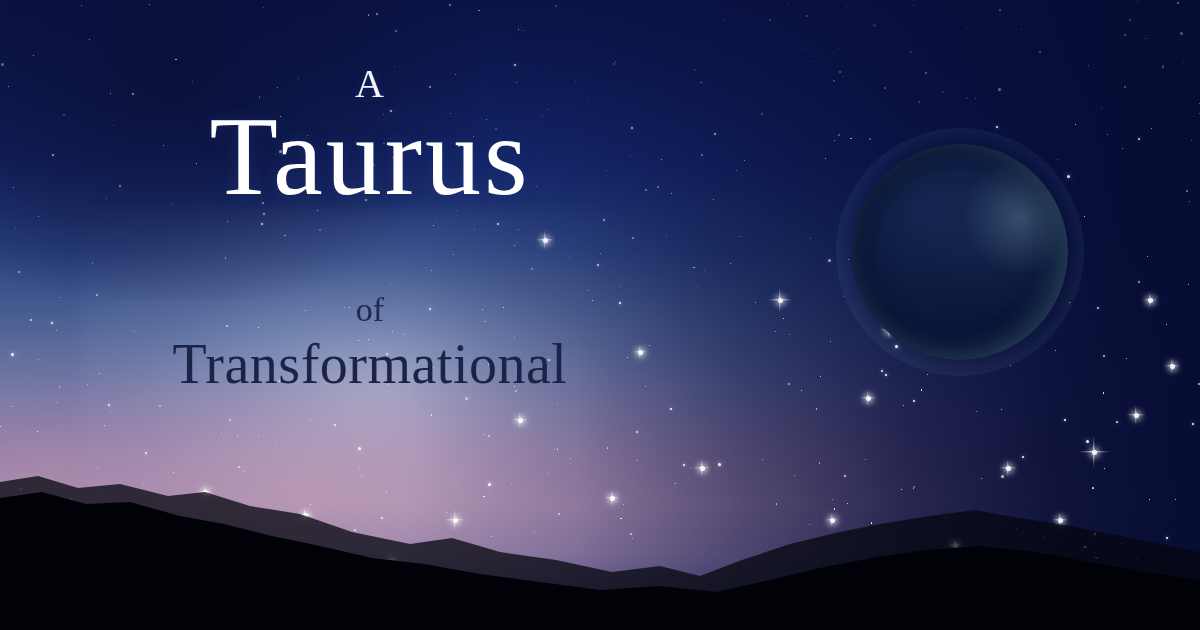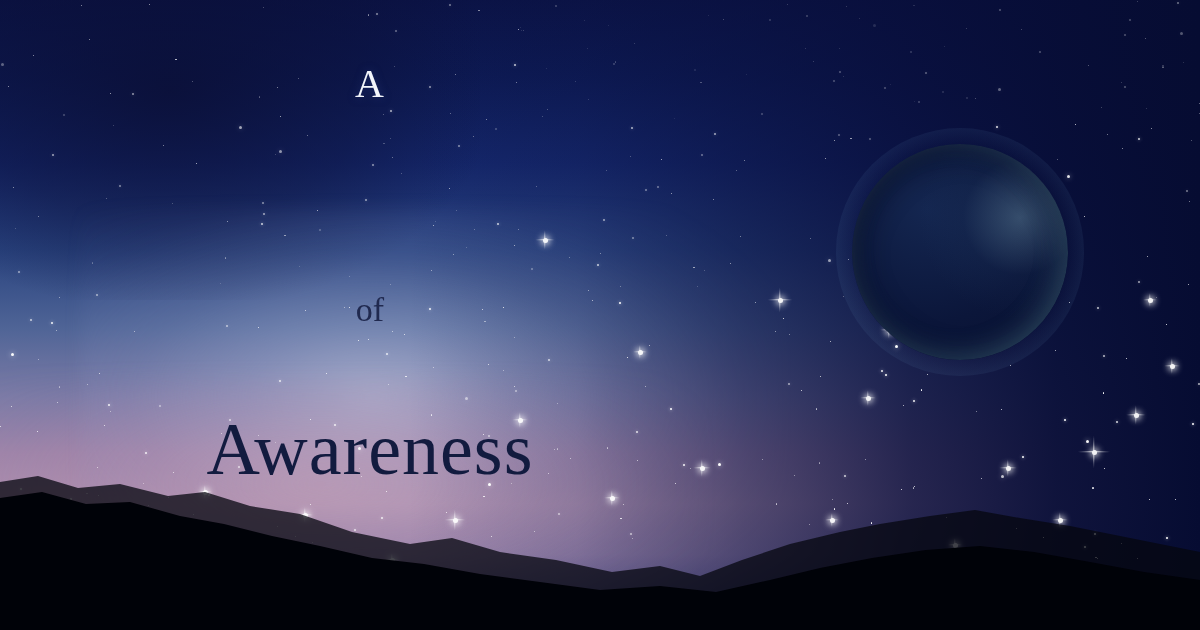--- a/index.html
+++ b/index.html
@@ -656,18 +656,19 @@
              L742,120 L790,104 L840,92 L880,84 L930,76 L975,70 L1020,78
              L1070,86 L1120,96 L1160,104 L1200,112 L1200,190 L0,190 Z" fill="#05070f" opacity="0.75"></path>
     <path d="M0,58 L42,52 L86,64 L130,62 L180,76 L224,84 L272,96 L320,106
              L372,118 L424,124 L480,134 L540,142 L600,150 L660,146 L716,152
              L770,140 L820,128 L872,118 L926,110 L980,106 L1034,112
              L1090,122 L1144,132 L1200,140 L1200,190 L0,190 Z" fill="#000208"></path>
   </svg>
 
   <div class="titleblock">
     <div class="t-a">A</div>
+    <div class="t-taurus">Taurus</div>
     <div class="t-of">of</div>
-    <div class="t-aware">Awareness</div>
+    <div class="t-transform">Transformational</div>
   </div>
 
 
 </div>
 
 </body></html>

